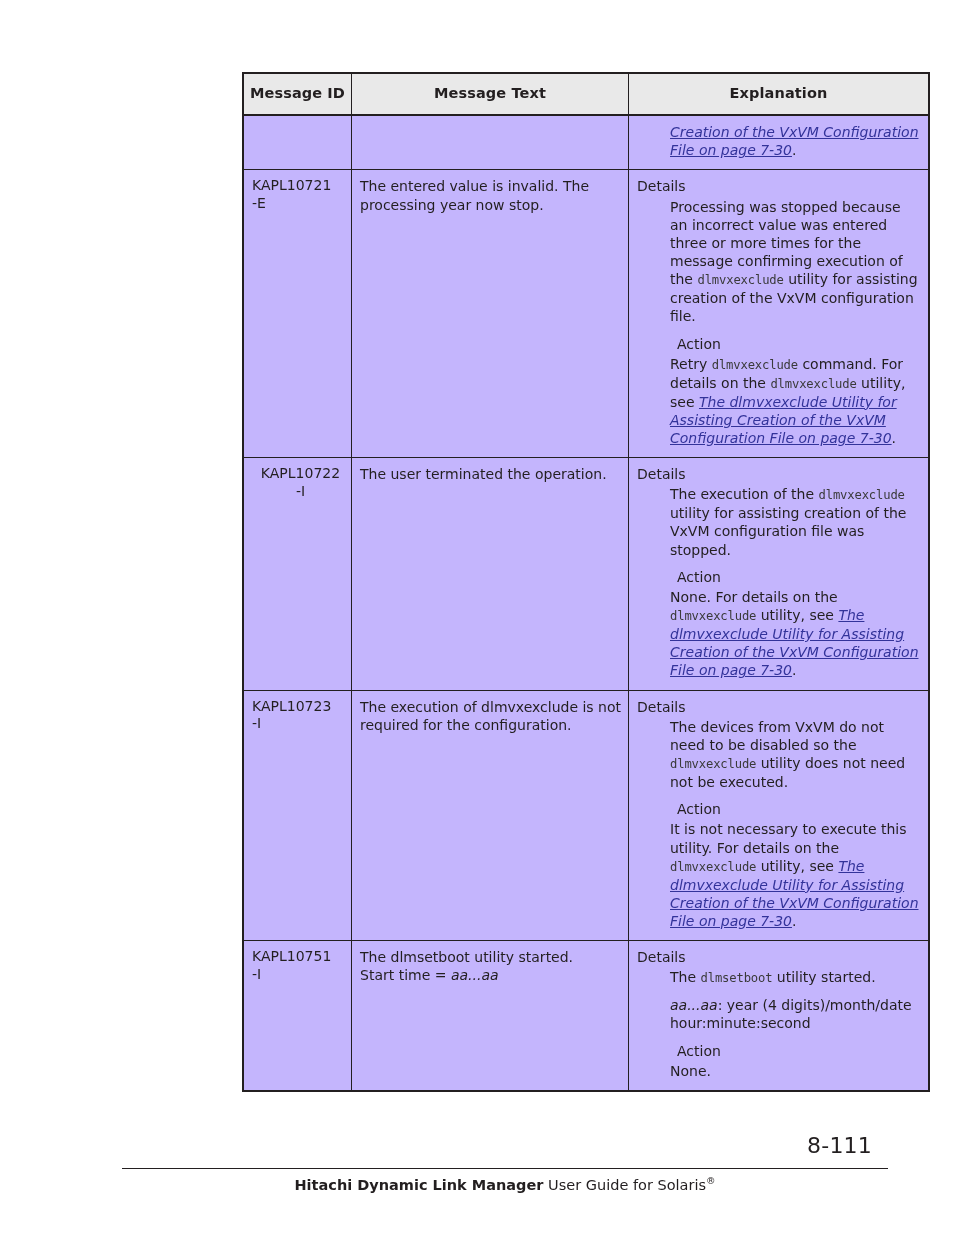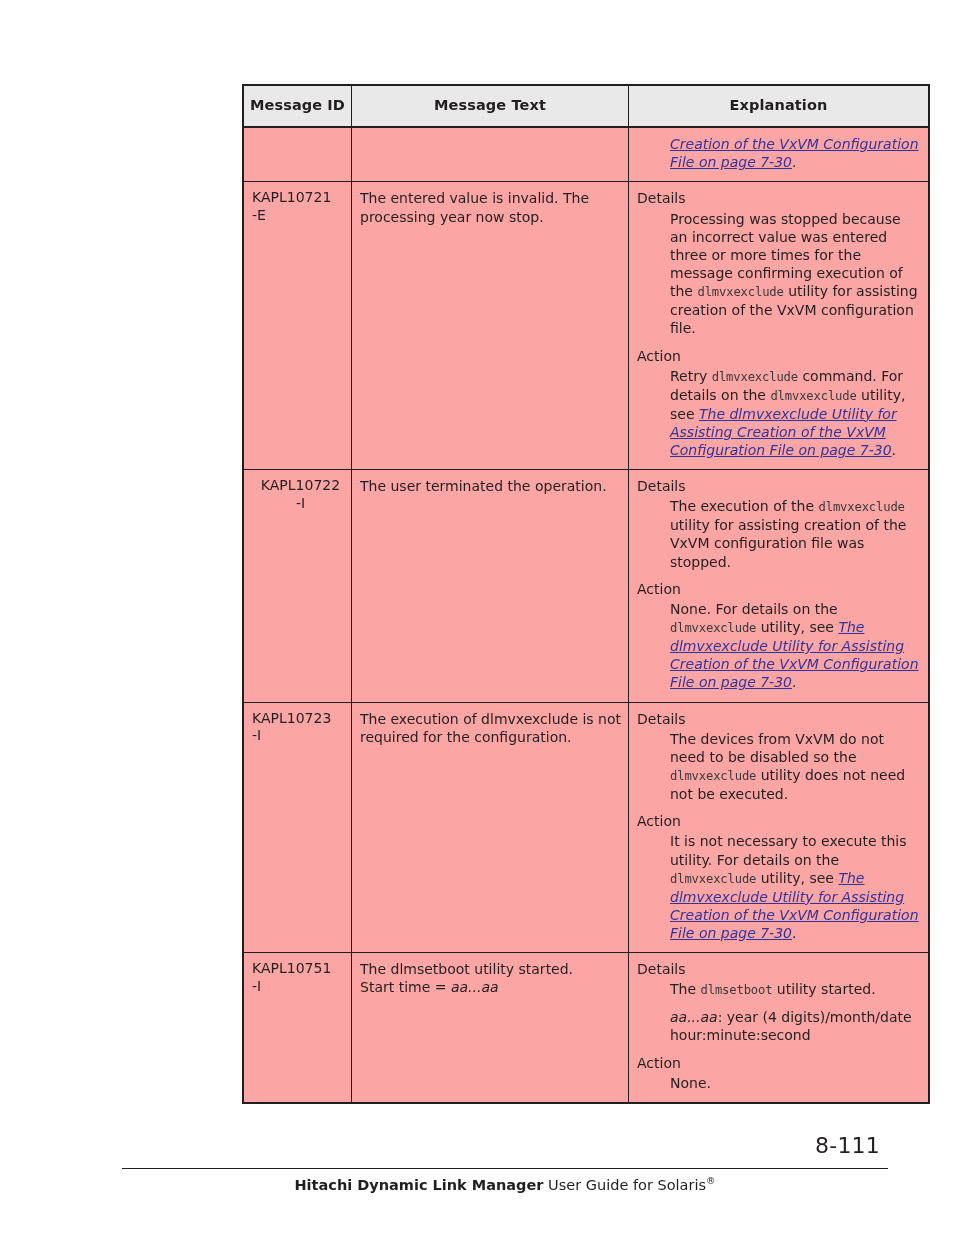--- a/index.html
+++ b/index.html
@@ -19,25 +19,25 @@
 
   .page {
     position: absolute;
     inset: 0;
   }
 
   
   .msg-table {
     position: absolute;
     left: 242px;
-    top: 84px;
+    top: 72px;
     width: 646px;
     border-collapse: collapse;
     table-layout: fixed;
-    background: #fca5a5;
+    background: #c4b5fd;
   }
   .msg-table td, .msg-table th {
     vertical-align: top;
     border: 1px solid #231f20;
     padding: 0;
   }
   .col-id    { width: 95px; }
   .col-text  { width: 264px; }
   .col-expl  { width: 287px; }
 
@@ -94,21 +94,21 @@
     margin: 0 0 2px 0;
     line-height: 1.3;
   }
   .body-ind {
     margin: 0 0 9px 0;
     padding-left: 33px;
     line-height: 1.30;
   }
   .body-ind:last-child { margin-bottom: 0; }
   .lbl + .body-ind { margin-top: 1px; }
-  .body-ind + .lbl { margin-top: 8px; }
+  .body-ind + .lbl { margin-top: 8px; margin-left: 40px; }
 
   .cont-frag {
     padding-left: 33px;
     margin: 0;
     line-height: 1.30;
   }
 
   .mono {
     font-family: "DejaVu Sans Mono", "Liberation Mono", monospace;
     font-size: 12.2px;
@@ -140,21 +140,21 @@
     position: absolute;
     left: 0;
     right: 0;
     text-align: center;
     font-size: 14.5px;
     color: #231f20;
     top: 0;
   }
   .footer-page {
     position: absolute;
-    right: 8px;
+    right: 16px;
     top: -7px;
     font-size: 22px;
     color: #231f20;
     letter-spacing: 0.2px;
   }
   .footer-rule {
     border-top: 1.6px solid #231f20;
     margin-top: 2px;
   }
   .footer-book {

